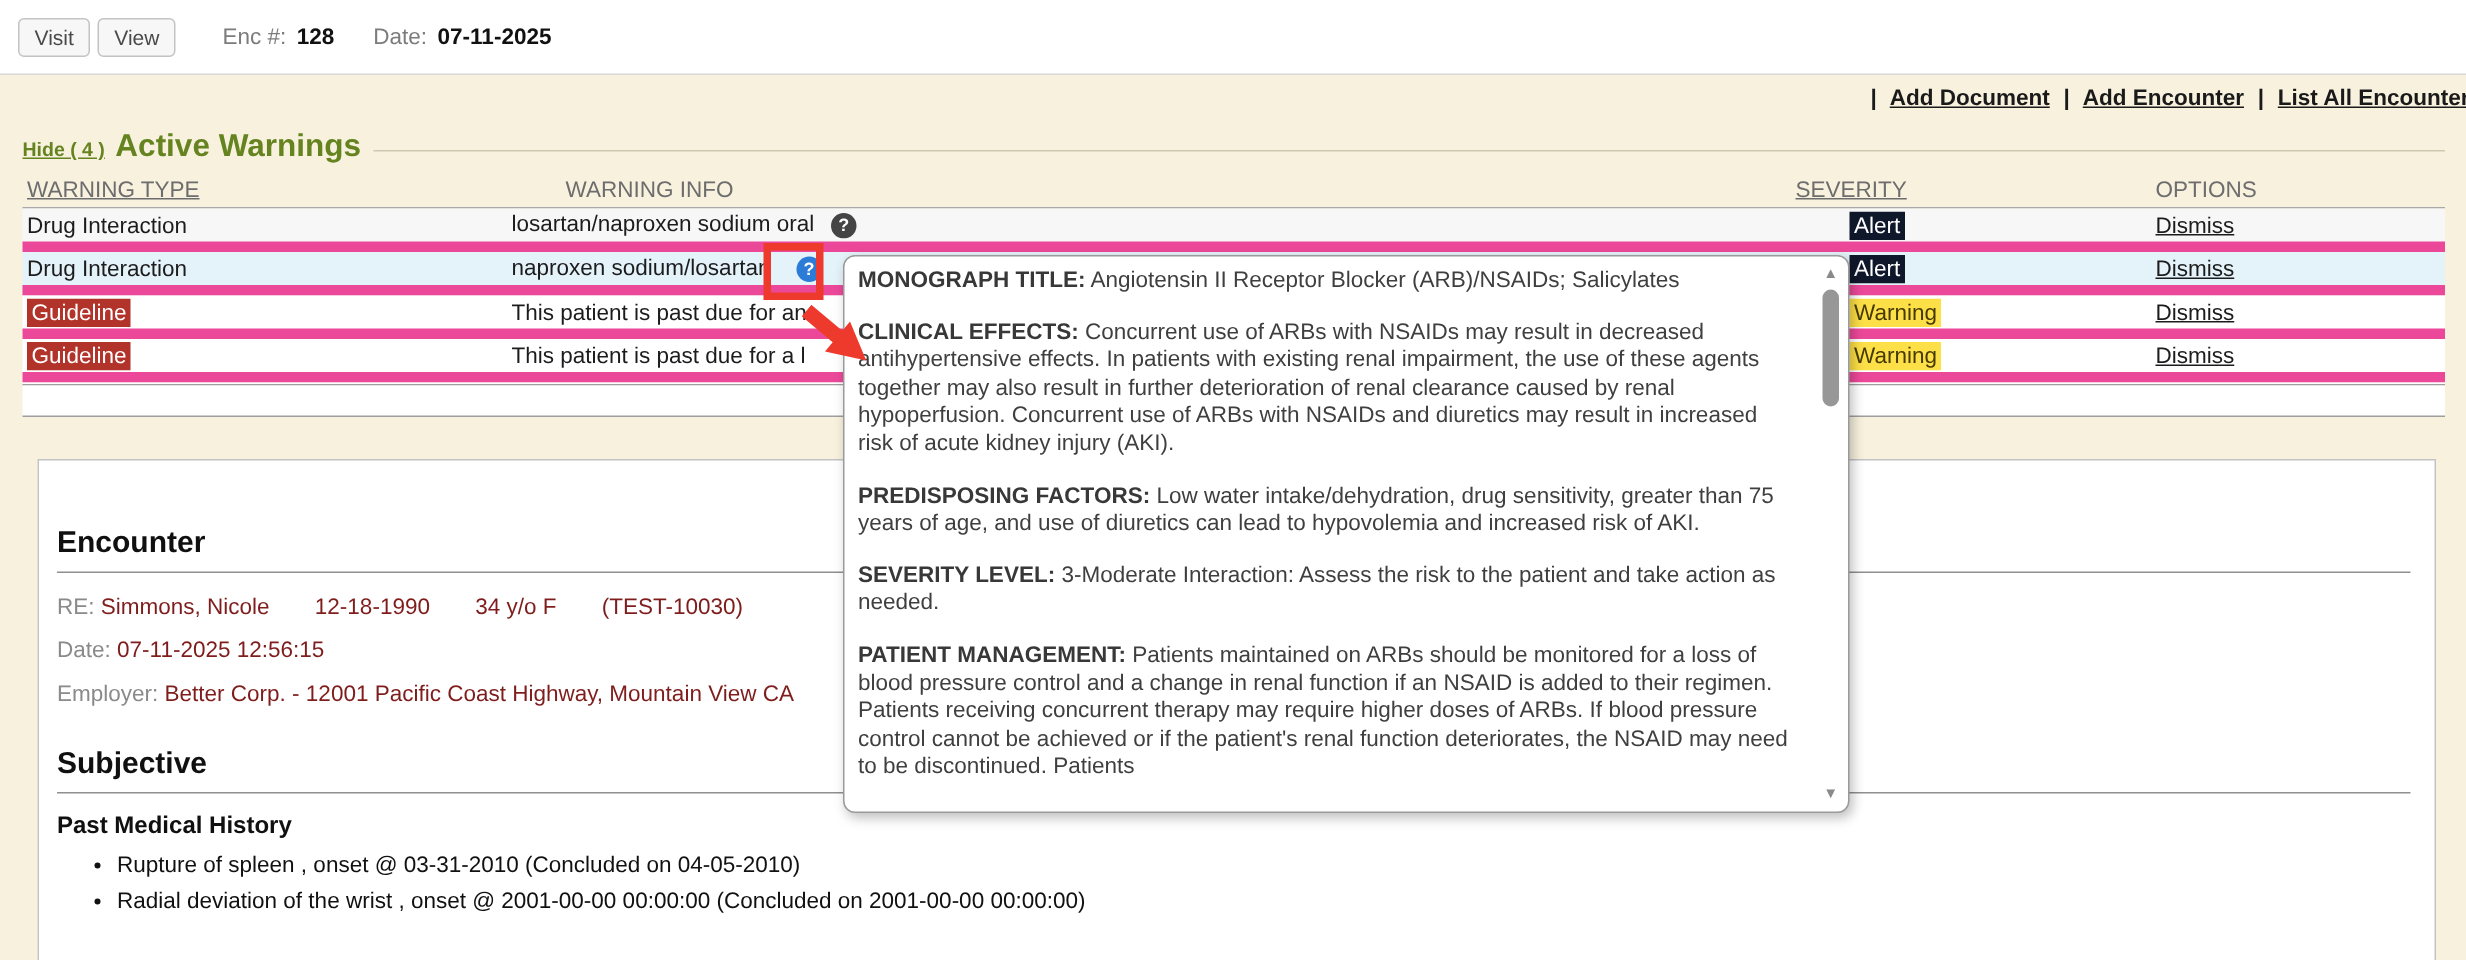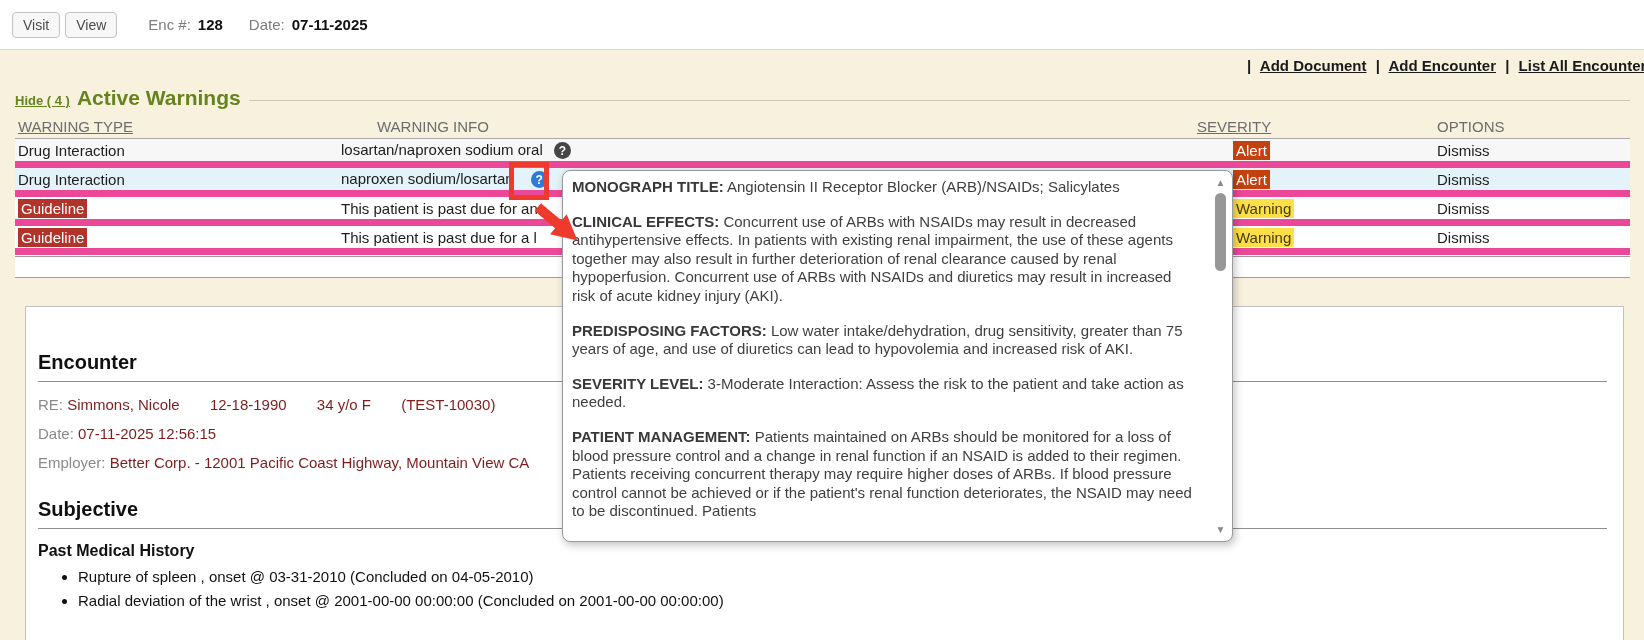--- a/index.html
+++ b/index.html
@@ -41,23 +41,23 @@
   .wtable { margin-top:4px; }
   .wgrid { display:grid; grid-template-columns:323px 1fr 204px 196px; align-items:center; }
   .whead { height:25px; color:#6d6d6d; font-size:15px; border-bottom:1px solid #a8a8a8;gap:36px; }
   .whead .und { text-decoration:underline; }
   .wrow { height:29px; border-bottom:7px solid #ec4899; background:#fff; }
   .wrow.r1 { background:#f7f7f7; }
   .wrow.r2 { background:#e4f2fa; }
   .cell { padding-left:3px; white-space:nowrap; overflow:hidden; }
   .badge { display:inline-block; background:#b1332a; color:#fff; padding:1px 3px; }
   .sev { display:inline-block; padding:1px 3px; }
-  .sev-alert { background:#c2410c; color:#fff; }
+  .sev-alert { background:#0f172a; color:#fff; }
   .sev-warning { background:#fde047; color:#463a00;text-align:center; }
-  .dismiss { cursor:pointer; }
+  .dismiss { cursor:pointer;text-decoration:underline; }
   .hicon {
     display:inline-flex; align-items:center; justify-content:center;
     width:17px; height:17px; border-radius:50%;
     color:#fff; font-size:12px; font-weight:bold;
     vertical-align:middle; margin-left:7px; cursor:pointer;
   }
   .hicon.dark { background:#454545; }
   .hicon.blue { background:#2b7bd7; margin-left:13px; }
   .tbl-gap { height:2px; background:#fff; border-bottom:1px solid #9e9e9e; }
   .tbl-empty { height:21px; background:#fff; border-bottom:1px solid #9e9e9e; }

